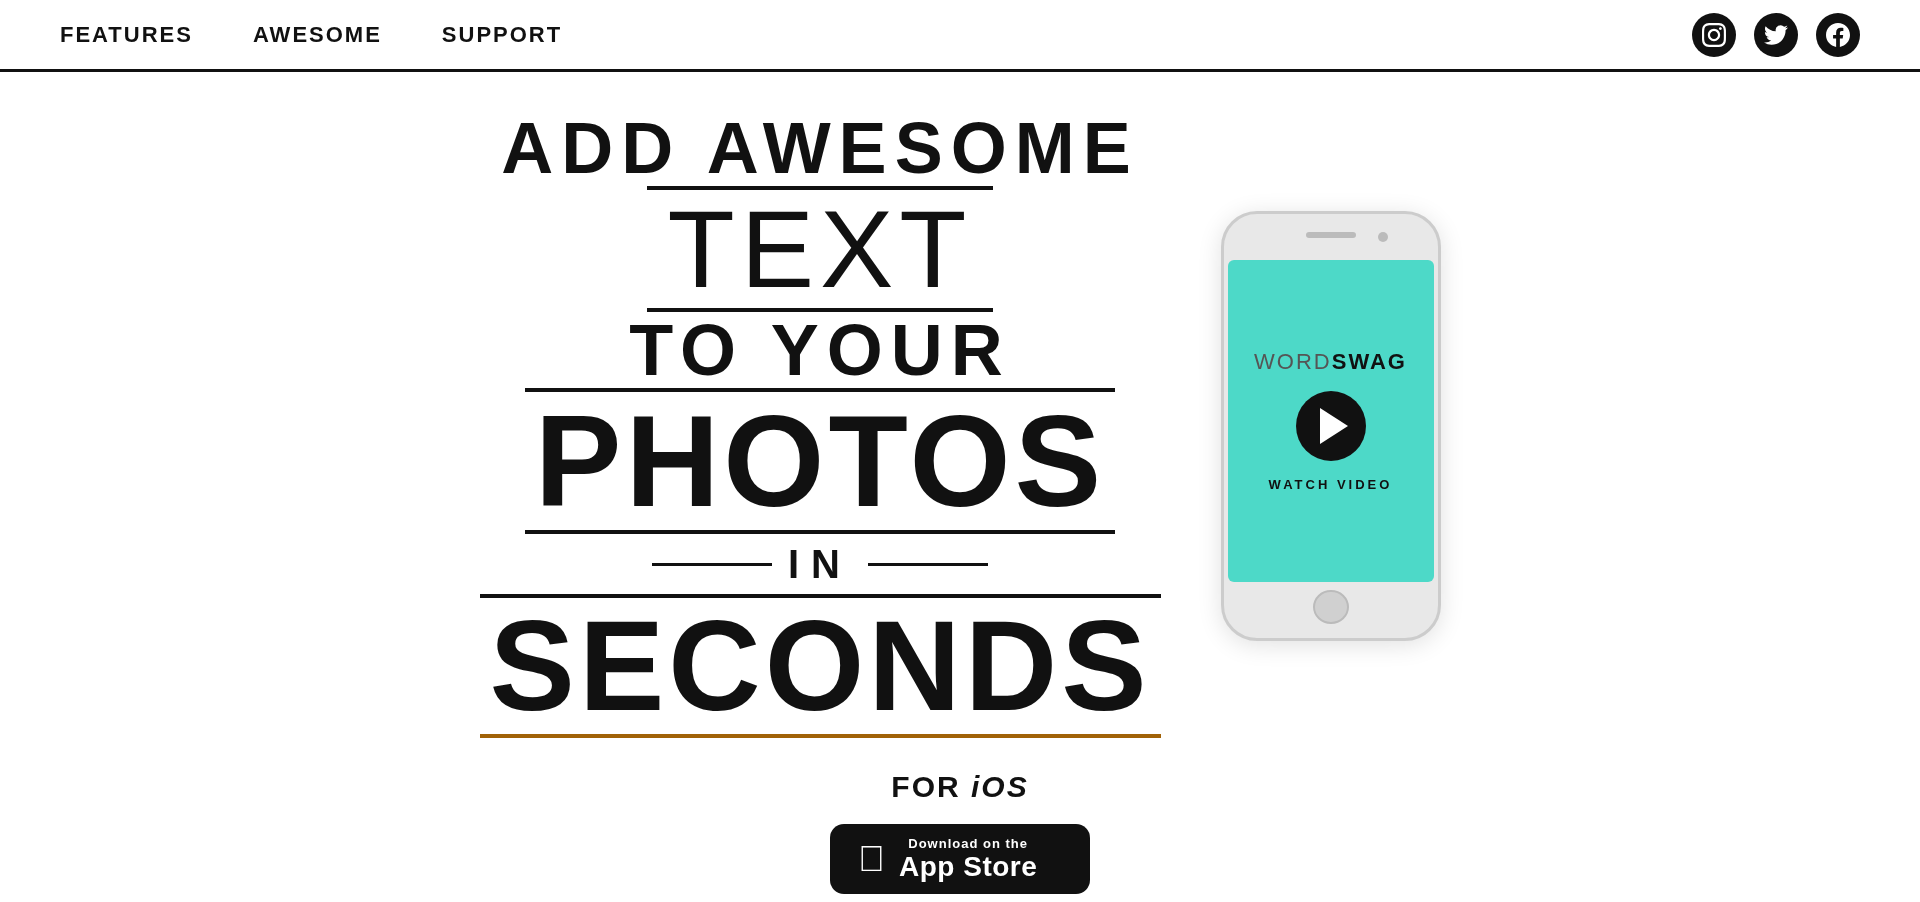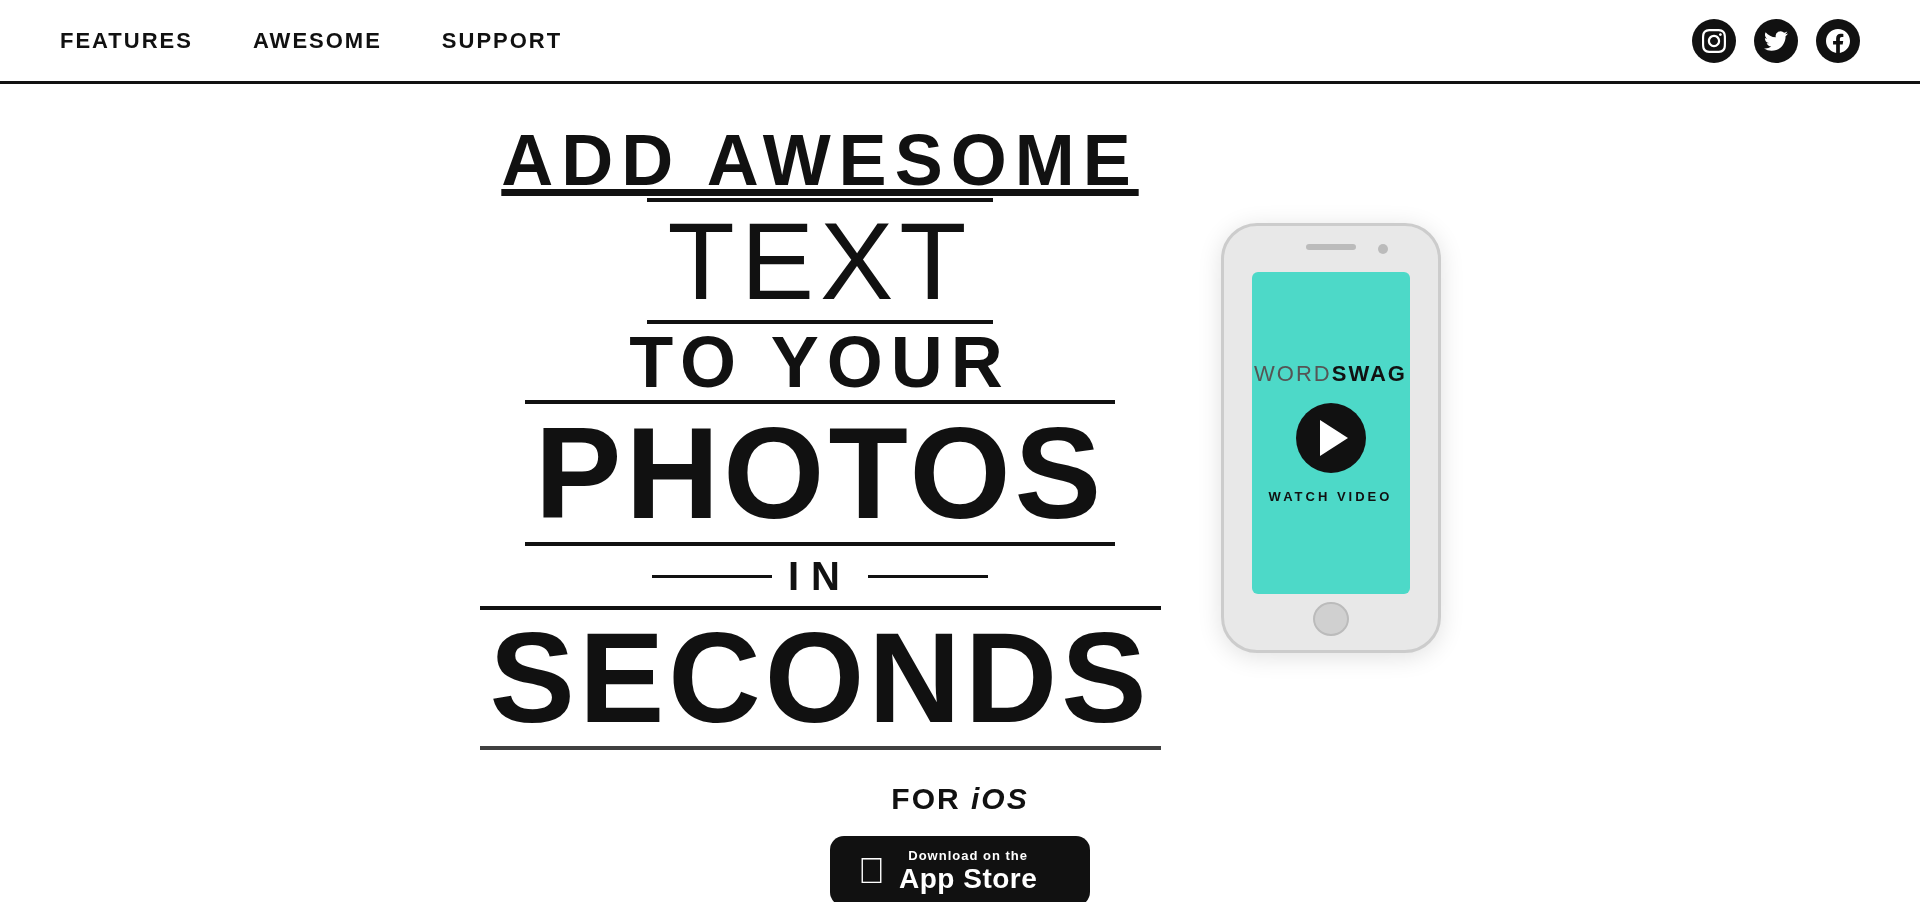--- a/index.html
+++ b/index.html
@@ -10,21 +10,21 @@
       min-height: 902px;
       overflow-x: hidden;
     }
 
     
     header {
       display: flex;
       align-items: center;
       justify-content: space-between;
       padding: 0 60px;
-      height: 84px;
+      height: 72px;
       border-bottom: 3px solid #111;
     }
     nav {
       display: flex;
       gap: 60px;
     }
     nav a {
       text-decoration: none;
       color: #111;
       font-weight: 900;
@@ -76,21 +76,20 @@
       align-items: center;
       line-height: 1;
     }
     .hl-add-awesome {
       font-family: 'Arial Narrow', Arial, sans-serif;
       font-size: 72px;
       font-weight: 900;
       letter-spacing: 8px;
       color: #111;
       text-transform: uppercase;
-      text-decoration: underline;
     }
     .hl-text {
       font-family: 'Arial Black', Arial, sans-serif;
       font-size: 110px;
       font-weight: 400;
       letter-spacing: 6px;
       color: #111;
       text-transform: uppercase;
       border-top: 4px solid #111;
       border-bottom: 4px solid #111;
@@ -137,21 +136,21 @@
       text-transform: uppercase;
     }
     .hl-seconds {
       font-family: 'Arial Black', Arial, sans-serif;
       font-size: 128px;
       font-weight: 900;
       letter-spacing: 4px;
       color: #111;
       text-transform: uppercase;
       border-top: 4px solid #111;
-      border-bottom: 4px solid #404040;
+      border-bottom: 4px solid #a16207;
       padding: 4px 10px;
       margin: 2px 0;
     }
 
     
     .phone-mockup {
       display: flex;
       flex-direction: column;
       align-items: center;
       position: relative;
@@ -179,21 +178,21 @@
     .phone-camera {
       width: 10px;
       height: 10px;
       background: #bbb;
       border-radius: 50%;
       position: absolute;
       top: 18px;
       right: 50px;
     }
     .phone-screen {
-      width: 158px;
+      width: 206px;
       height: 340px;
       background: #4dd9c8;
       border-radius: 6px;
       display: flex;
       flex-direction: column;
       align-items: center;
       justify-content: center;
       gap: 16px;
       margin-top: 16px;
     }

